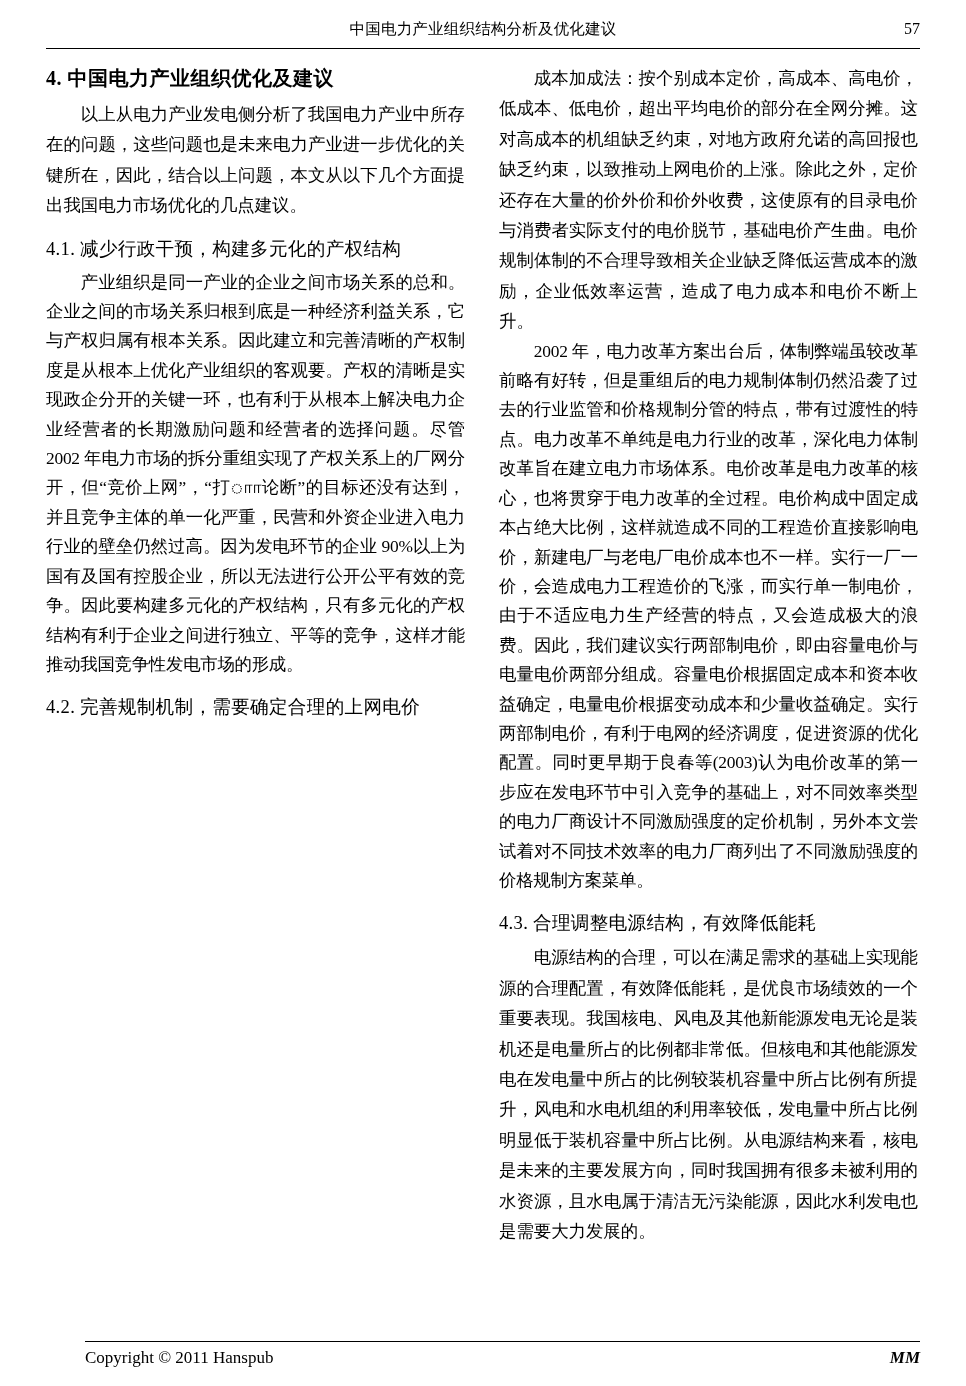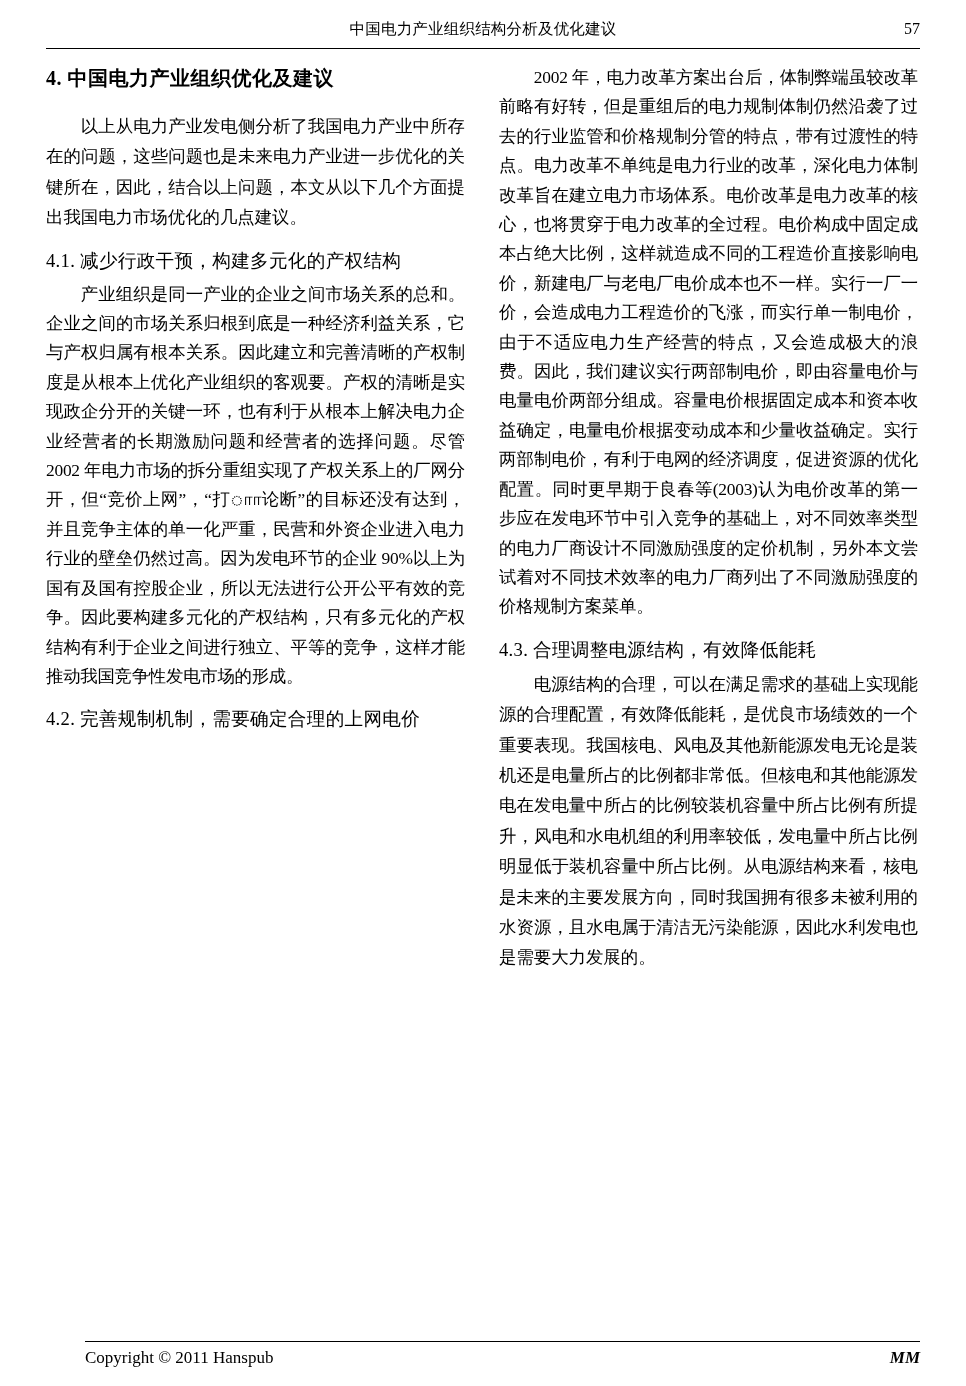--- a/index.html
+++ b/index.html
@@ -53,21 +53,21 @@
     width: 419px;
     font-size: 17.4px;
     line-height: 30.4px;
     text-align: justify;
     text-justify: inter-ideograph;
   }
   h2.sec {
     font-size: 20px;
     font-weight: bold;
     line-height: 30px;
-    margin: 0 0 18px 0;
+    margin: 0 0 6px 0;
     letter-spacing: 0.5px;
   }
   h3.subsec {
     font-size: 18.6px;
     font-weight: normal;
     line-height: 30px;
     margin: 13px 0 4px 0;
     letter-spacing: 0.3px;
   }
   p.para {
@@ -118,20 +118,21 @@
 
     <div class="col">
       <h2 class="sec">4. 中国电力产业组织优化及建议</h2>
       <p class="para">以上从电力产业发电侧分析了我国电力产业中所存在的问题，这些问题也是未来电力产业进一步优化的关键所在，因此，结合以上问题，本文从以下几个方面提出我国电力市场优化的几点建议。</p>
       <h3 class="subsec">4.1. 减少行政干预，构建多元化的产权结构</h3>
       <p class="tight">产业组织是同一产业的企业之间市场关系的总和。企业之间的市场关系归根到底是一种经济利益关系，它与产权归属有根本关系。因此建立和完善清晰的产权制度是从根本上优化产业组织的客观要。产权的清晰是实现政企分开的关键一环，也有利于从根本上解决电力企业经营者的长期激励问题和经营者的选择问题。尽管 2002 年电力市场的拆分重组实现了产权关系上的厂网分开，但“竞价上网”，“打ாா论断”的目标还没有达到，并且竞争主体的单一化严重，民营和外资企业进入电力行业的壁垒仍然过高。因为发电环节的企业 90%以上为国有及国有控股企业，所以无法进行公开公平有效的竞争。因此要构建多元化的产权结构，只有多元化的产权结构有利于企业之间进行独立、平等的竞争，这样才能推动我国竞争性发电市场的形成。</p>
       <h3 class="subsec">4.2. 完善规制机制，需要确定合理的上网电价</h3>
     </div>
 
     <div class="col">
+      <p class="para">成本加成法：按个别成本定价，高成本、高电价，低成本、低电价，超出平均电价的部分在全网分摊。这对高成本的机组缺乏约束，对地方政府允诺的高回报也缺乏约束，以致推动上网电价的上涨。除此之外，定价还存在大量的价外价和价外收费，这使原有的目录电价与消费者实际支付的电价脱节，基础电价产生曲。电价规制体制的不合理导致相关企业缺乏降低运营成本的激励，企业低效率运营，造成了电力成本和电价不断上升。</p>
       <p class="tight">2002 年，电力改革方案出台后，体制弊端虽较改革前略有好转，但是重组后的电力规制体制仍然沿袭了过去的行业监管和价格规制分管的特点，带有过渡性的特点。电力改革不单纯是电力行业的改革，深化电力体制改革旨在建立电力市场体系。电价改革是电力改革的核心，也将贯穿于电力改革的全过程。电价构成中固定成本占绝大比例，这样就造成不同的工程造价直接影响电价，新建电厂与老电厂电价成本也不一样。实行一厂一价，会造成电力工程造价的飞涨，而实行单一制电价，由于不适应电力生产经营的特点，又会造成极大的浪费。因此，我们建议实行两部制电价，即由容量电价与电量电价两部分组成。容量电价根据固定成本和资本收益确定，电量电价根据变动成本和少量收益确定。实行两部制电价，有利于电网的经济调度，促进资源的优化配置。同时更早期于良春等(2003)认为电价改革的第一步应在发电环节中引入竞争的基础上，对不同效率类型的电力厂商设计不同激励强度的定价机制，另外本文尝试着对不同技术效率的电力厂商列出了不同激励强度的价格规制方案菜单。</p>
       <h3 class="subsec">4.3. 合理调整电源结构，有效降低能耗</h3>
       <p class="para">电源结构的合理，可以在满足需求的基础上实现能源的合理配置，有效降低能耗，是优良市场绩效的一个重要表现。我国核电、风电及其他新能源发电无论是装机还是电量所占的比例都非常低。但核电和其他能源发电在发电量中所占的比例较装机容量中所占比例有所提升，风电和水电机组的利用率较低，发电量中所占比例明显低于装机容量中所占比例。从电源结构来看，核电是未来的主要发展方向，同时我国拥有很多未被利用的水资源，且水电属于清洁无污染能源，因此水利发电也是需要大力发展的。</p>
     </div>
 
   </div>
 
   <div class="footer">
     <div class="copyright">Copyright © 2011 Hanspub</div>
     <div class="journal">MM</div>

